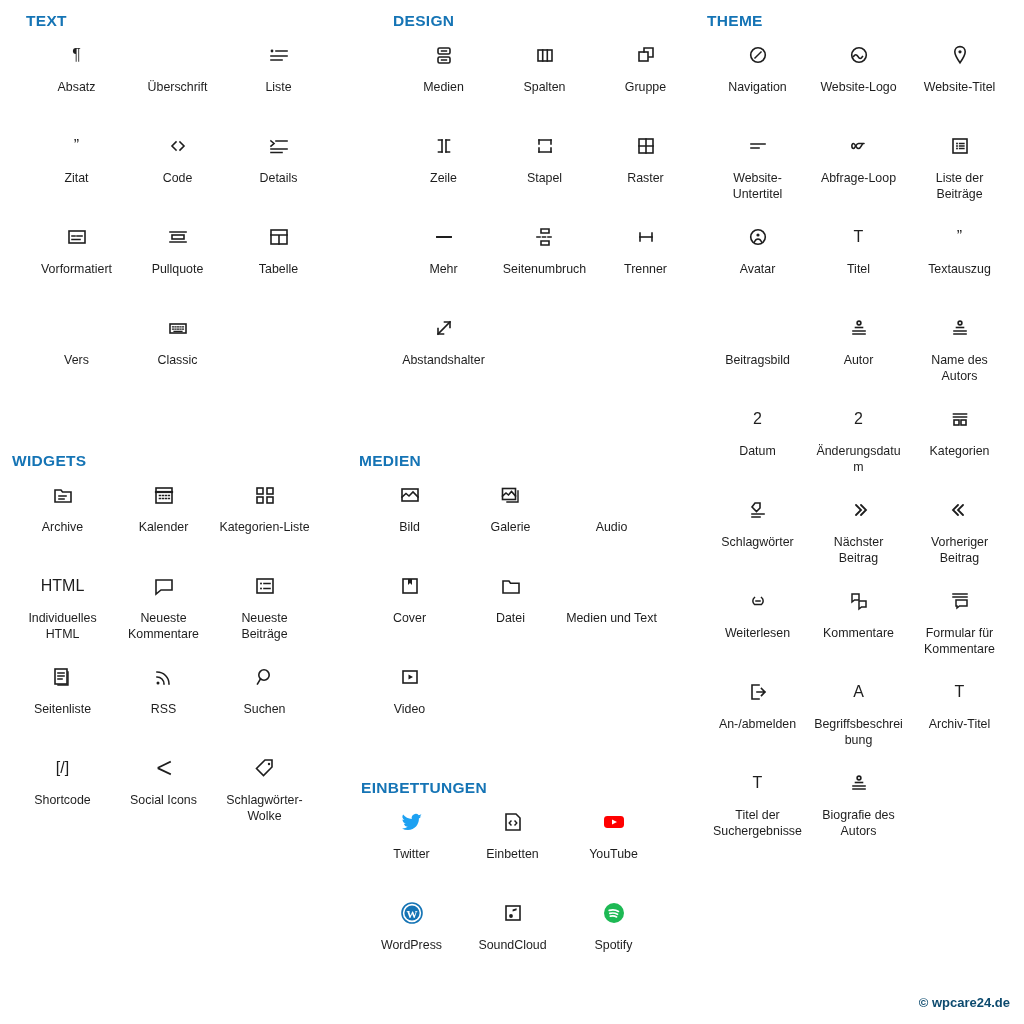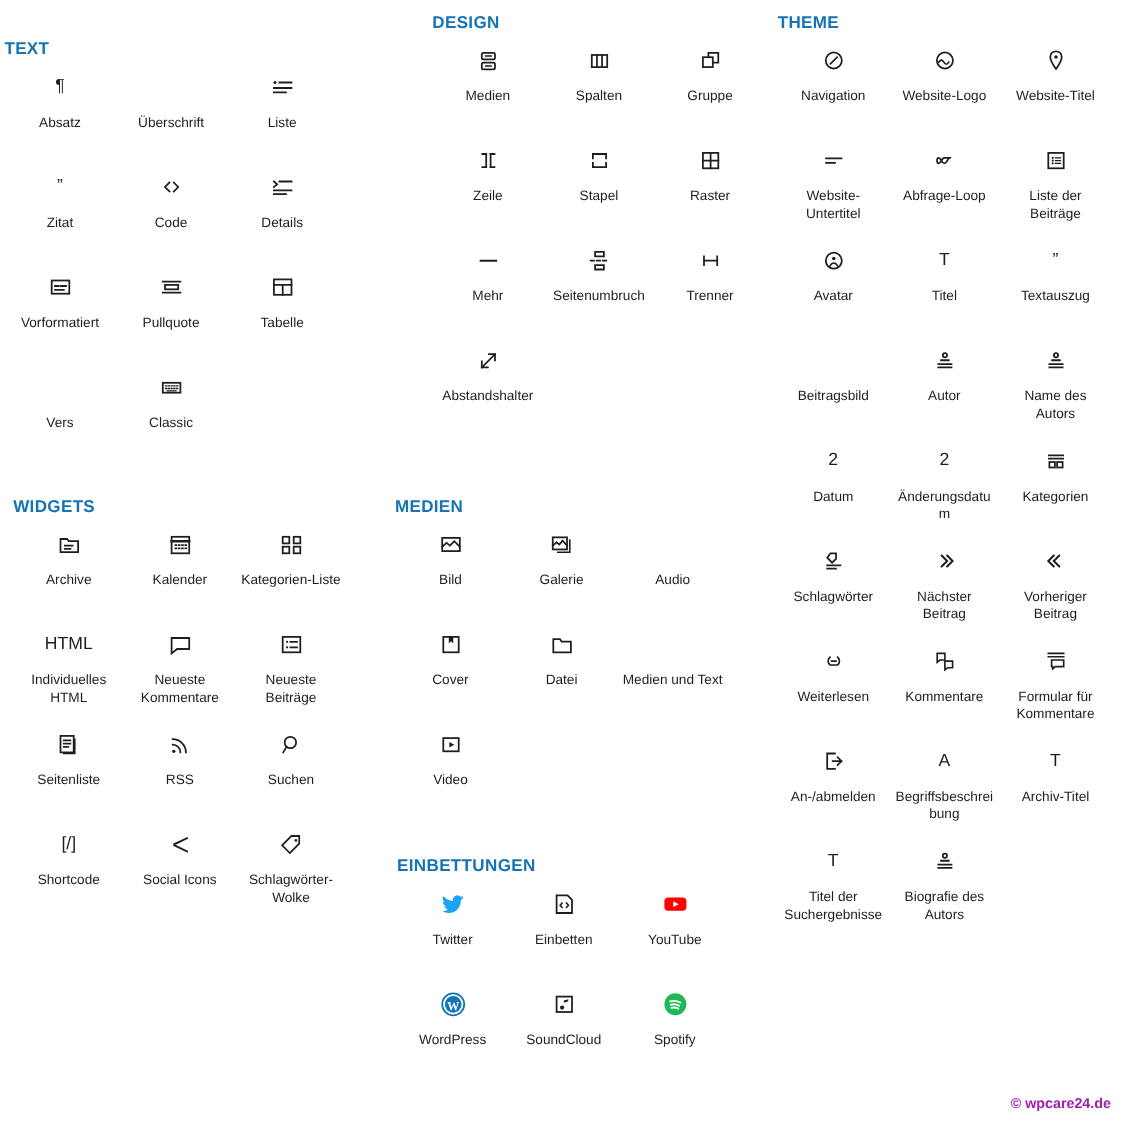--- a/index.html
+++ b/index.html
@@ -53,27 +53,27 @@
     word-wrap: break-word;
     overflow-wrap: anywhere;
   }
 
   .footer {
     position: absolute;
     right: 14px;
     bottom: 14px;
     font-size: 13px;
     font-weight: bold;
-    color: #a21caf;
+    color: #0c4a6e;
     white-space: nowrap;
     text-align: right;
   }
 
   
-  #p-text     { left: 4px;  top: 12px; margin-top: 24px; }
+  #p-text     { left: 26px;  top: 12px; }
   #p-widgets  { left: 12px;  top: 452px; }
   #p-design   { left: 361px; top: 12px; margin-left: 32px; }
   #p-medien   { left: 359px; top: 452px; }
   #p-embeds   { left: 361px; top: 779px; }
   #p-theme    { left: 707px; top: 12px; }
 </style>
 </head>
 <body>
 
 <div class="sheet">

